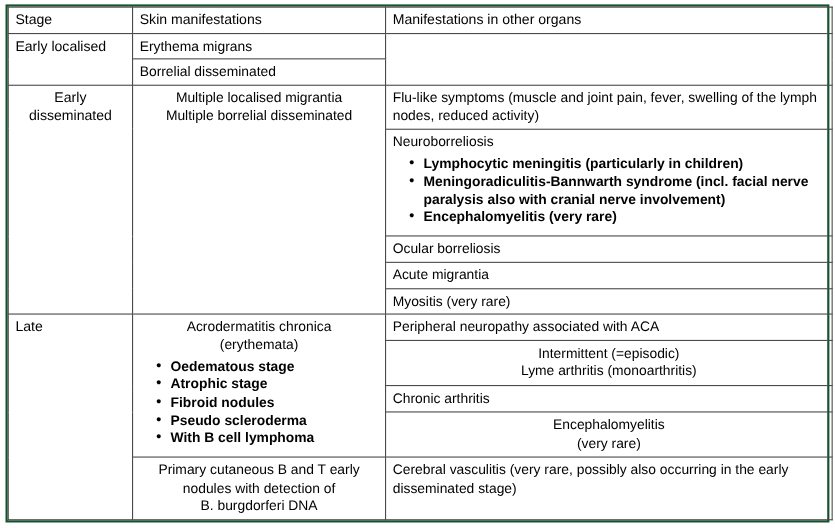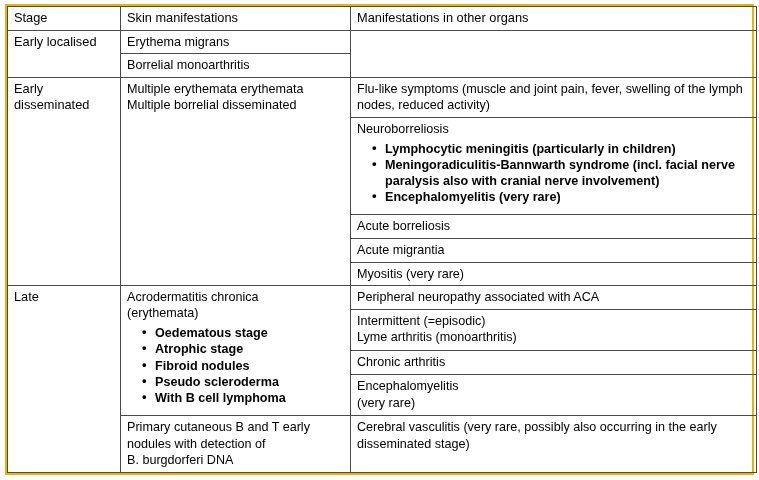--- a/index.html
+++ b/index.html
@@ -15,21 +15,21 @@
     overflow: hidden;
   }
 
   #table-wrap {
     position: absolute;
     left: 5px;
     top: 4px;
     width: 749px;
     height: 471px;
     box-sizing: border-box;
-    border: 2px solid #eab308;
+    border: 2px solid #14532d;
   }
 
   table.lyme {
     width: 100%;
     height: 100%;
     border-collapse: collapse;
     table-layout: fixed;
     font-size: 12.6px;
     line-height: 1.28;
   }
@@ -85,21 +85,21 @@
   ul.b > li::before {
     content: "\2022";
     position: absolute;
     left: -13px;
     top: -1px;
     font-size: 13px;
   }
 
   .lead { display: block; }
   .ital { }
-  .nowrapline { display: block; }
+  .nowrapline { display: block; text-align: center; }
 </style>
 </head>
 <body>
 
 <div id="table-wrap">
   <table class="lyme">
     <colgroup>
       <col class="c1">
       <col class="c2">
       <col class="c3">
@@ -111,48 +111,48 @@
         <td>Skin manifestations</td>
         <td>Manifestations in other organs</td>
       </tr>
 
       <tr>
         <td class="stage" rowspan="2">Early localised</td>
         <td>Erythema migrans</td>
         <td rowspan="2"></td>
       </tr>
       <tr class="thick-bottom">
-        <td>Borrelial monoarthritis</td>
+        <td>Borrelial disseminated</td>
       </tr>
 
       <tr class="thick-top">
         <td class="stage" rowspan="5">
           <span class="nowrapline">Early</span>
           <span class="nowrapline">disseminated</span>
         </td>
         <td rowspan="5">
-          <span class="nowrapline">Multiple erythemata erythemata</span>
+          <span class="nowrapline">Multiple localised migrantia</span>
           <span class="nowrapline">Multiple borrelial disseminated</span>
         </td>
         <td>Flu-like symptoms (muscle and joint pain, fever, swelling of the lymph nodes, reduced activity)</td>
       </tr>
 
       <tr>
         <td>
           <span class="lead">Neuroborreliosis</span>
           <ul class="b">
             <li>Lymphocytic meningitis (particularly in children)</li>
             <li>Meningoradiculitis-Bannwarth syndrome (incl. facial nerve paralysis also with cranial nerve involvement)</li>
             <li>Encephalomyelitis (very rare)</li>
           </ul>
         </td>
       </tr>
 
       <tr>
-        <td>Acute borreliosis</td>
+        <td>Ocular borreliosis</td>
       </tr>
 
       <tr>
         <td>Acute migrantia</td>
       </tr>
 
       <tr class="thick-bottom">
         <td>Myositis (very rare)</td>
       </tr>
 

